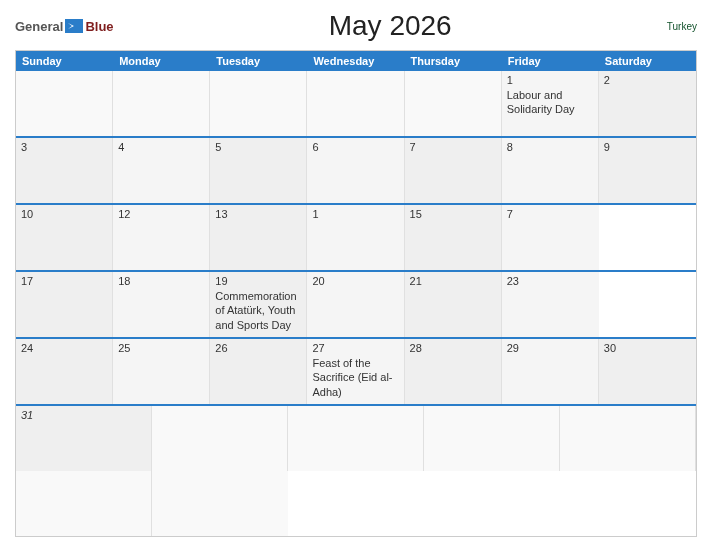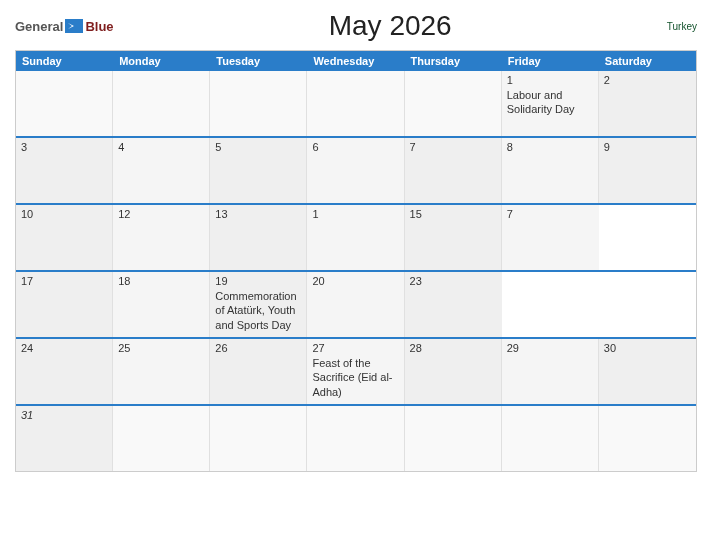--- a/index.html
+++ b/index.html
@@ -110,21 +110,21 @@
       display: block;
       margin-bottom: 2px;
     }
     .event-text {
       font-size: 11px;
       color: #333;
       line-height: 1.3;
     }
     .cal-week-last {
       display: grid;
-      grid-template-columns: repeat(7, 1fr);
+      grid-template-columns: repeat(5, 1fr);
       border-top: 2px solid #2a7dc9;
       min-height: 50px;
       font-style: italic;
     }
   </style>
 </head>
 <body>
 
 <div class="page">
   <div class="header">
@@ -217,20 +217,23 @@
             <span class="day-num">18</span>
           </div>
           <div class="cal-cell">
             <span class="day-num">19</span>
             <div class="event-text">Commemoration of Atatürk, Youth and Sports Day</div>
           </div>
           <div class="cal-cell">
             <span class="day-num">20</span>
           </div>
           <div class="cal-cell">
+            <span class="day-num">21</span>
+          </div>
+          <div class="cal-cell">
             <span class="day-num">23</span>
           </div>
         </div>
         <div class="cal-week">
           <div class="cal-cell">
             <span class="day-num">24</span>
           </div>
           <div class="cal-cell">
             <span class="day-num">25</span>
           </div>

